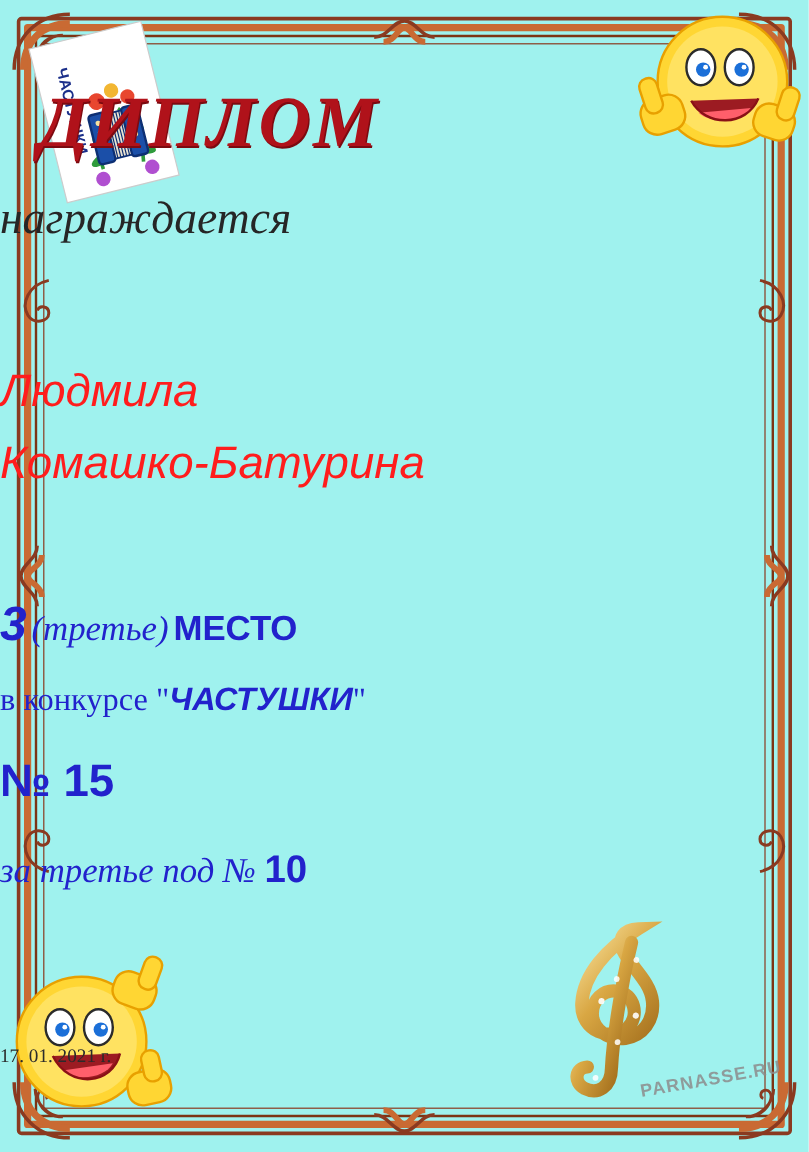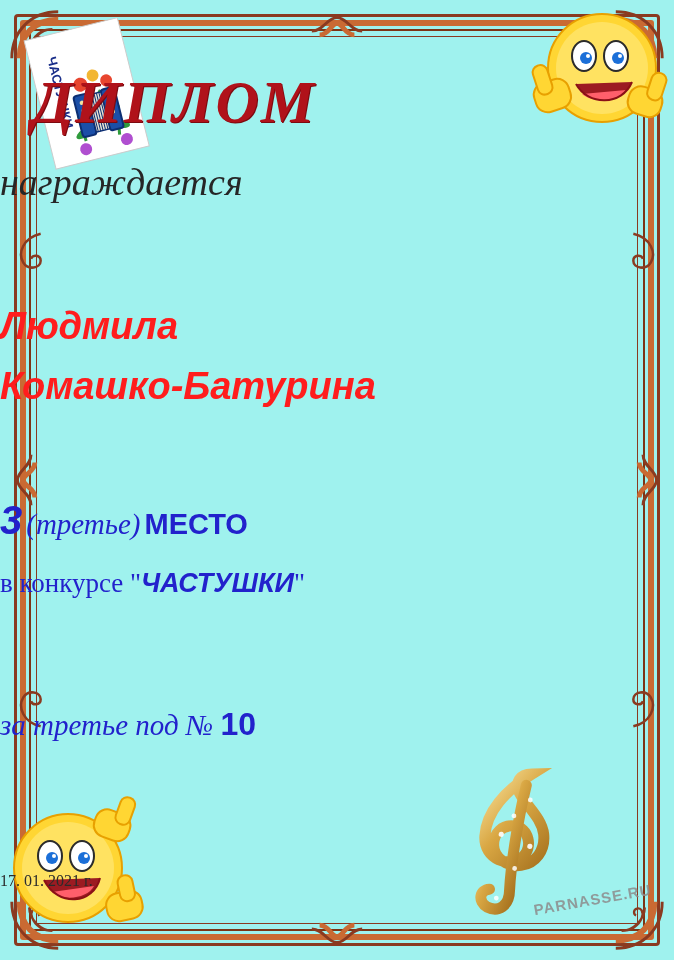--- a/index.html
+++ b/index.html
@@ -105,21 +105,21 @@
     font-family: "Liberation Serif", serif;
     font-style: italic;
     font-size: 38px;
     color: #262626;
   }
   .recipient {
     position: absolute;
     left: 0; right: 0;
     top: 296px;
     font-family: "Liberation Sans", sans-serif;
-    font-weight: bold;
+    font-weight: normal;
     font-style: italic;
     font-size: 38px;
     line-height: 60px;
     color: #ff1d1d;
   }
   .place-line {
     position: absolute;
     left: 0; right: 0;
     top: 498px;
     color: #2222cc;
@@ -440,20 +440,21 @@
   <div class="place-line">
     <span class="place-num">3</span>
     <span class="place-word">(третье)</span>
     <span class="place-label">МЕСТО</span>
   </div>
 
   <div class="contest-line">
     <span>в конкурсе "</span><span class="contest-name">ЧАСТУШКИ</span><span>"</span>
   </div>
 
+  <div class="number-line">№ 15</div>
 
   <div class="work-line">
     <span>за третье под № </span><span class="work-num">10</span>
   </div>
 
   <div class="date">17. 01. 2021 г.</div>
   <div class="watermark">PARNASSE.RU</div>
 </div>
 
 </body></html>

